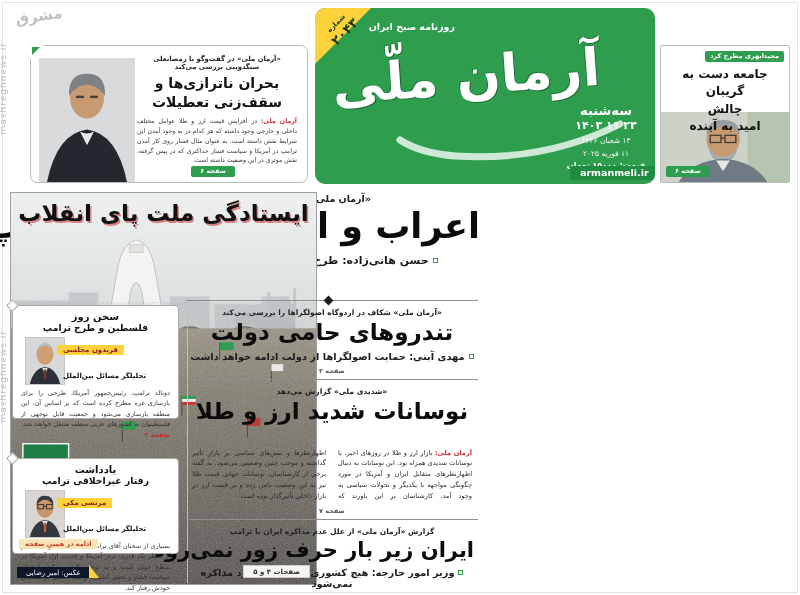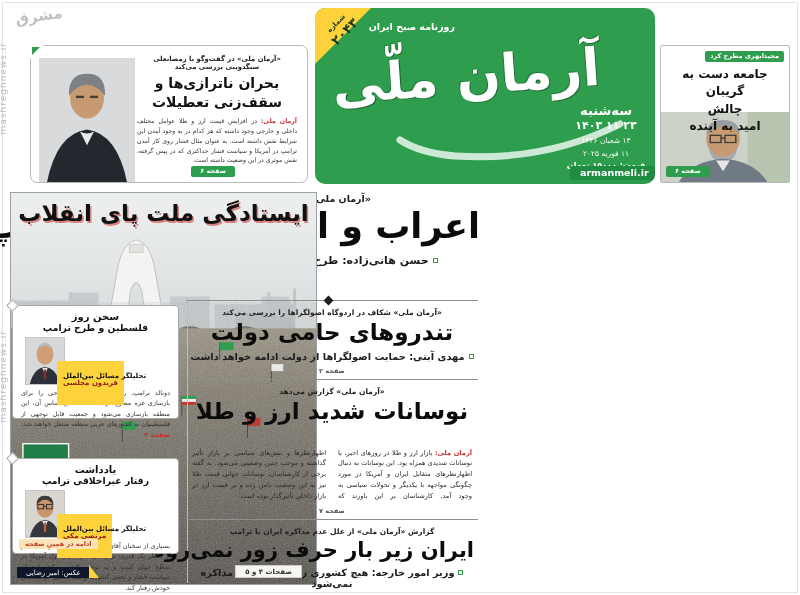--- a/index.html
+++ b/index.html
@@ -66,21 +66,21 @@
   .lead-headline{font-size:35px; font-weight:bold; color:#0b0b0b; line-height:1.2; letter-spacing:-.5px; white-space:nowrap; margin-top:1px;}
   .lead-sub{font-size:11px; font-weight:bold; color:#1c1c1c; margin-top:7px;}
   .lead-pref{position:absolute; left:10px; top:100px;}
 
   
   .photo-block{position:absolute; left:10px; top:192px; width:307px; height:393px; border:1px solid #9aa0a4; background:#e9ebec;}
   .photo-headline{position:absolute; left:0; right:0; top:7px; text-align:center; font-size:23px; font-weight:bold; color:#101010; white-space:nowrap; z-index:4; text-shadow:1.5px 1.5px 0 rgba(201,47,47,.55);}
   .crowd-svg{position:absolute; inset:0; width:100%; height:100%;}
   .credit{position:absolute; left:6px; bottom:6px; background:#0f172a; color:#fff; font-size:7px; font-weight:normal; padding:1.5px 9px; z-index:4;}
   .credit-fold{position:absolute; right:-9px; bottom:0; width:0; height:0; border-bottom:13px solid var(--yellow); border-right:10px solid transparent;}
-  .pages-label{position:absolute; right:14px; bottom:6px; background:#f5f5f2; color:#333; font-size:7px; font-weight:bold; padding:1.5px 9px; border:1px solid #ccc; z-index:4;}
+  .pages-label{position:absolute; right:6px; bottom:6px; background:#f5f5f2; color:#333; font-size:7px; font-weight:bold; padding:1.5px 9px; border:1px solid #ccc; z-index:4;}
 
   
   .mid-col{position:absolute; right:322px; top:300px; width:292px;}
   .mid-div{position:relative; border-top:1px solid #8f8f8f; margin:0;}
   .mid-diamond{position:absolute; top:-4.5px; right:50%; width:7px; height:7px; background:#1d1d1d; transform:rotate(45deg);}
   .mid-story{text-align:center; padding:7px 4px 4px;}
   .mid-kicker{font-size:7.5px; font-weight:bold; color:#222;}
   .mid-headline{font-size:23px; font-weight:bold; color:#0b0b0b; line-height:1.25; margin-top:1px; white-space:nowrap;}
   .mid-headline.tight{font-size:21px;}
   .mid-sub{font-size:9.8px; font-weight:bold; color:#1c1c1c; margin-top:4px;}
@@ -90,21 +90,21 @@
   
   .op-box{position:absolute; right:621px; width:167px; border:1px solid #a9a9a9; border-radius:4px; background:#fff;}
   .op-box1{top:305px; height:114px;}
   .op-box2{top:458px; height:96px;}
   .op-corner{position:absolute; left:-5px; top:-5px; width:9px; height:9px; background:#fff; border:1px solid #a9a9a9; transform:rotate(45deg);}
   .op-section{text-align:center; font-size:10px; font-weight:bold; color:#101010; padding-top:5px;}
   .op-title{text-align:center; font-size:9.3px; font-weight:bold; color:#101010; }
   .op-author{position:relative; height:50px; margin:4px 8px 1px;}
   .op-photo{position:absolute; left:4px; top:0; width:40px; height:48px; border:1px solid #c6c6c6;}
   .op-photo svg{width:100%; height:100%; display:block;}
-  .op-tag{position:absolute; left:36px; top:24px; background:var(--yellow); color:#8a1b1b; font-size:7px; font-weight:bold; padding:18px 6px; white-space:nowrap;}
+  .op-tag{position:absolute; left:36px; top:8px; background:var(--yellow); color:#8a1b1b; font-size:7px; font-weight:bold; padding:1px 6px; white-space:nowrap;}
   .op-role{position:absolute; left:42px; top:35px; font-size:7px; font-weight:bold; color:#111; white-space:nowrap;}
   .op-body{font-size:6.4px; line-height:1.62; text-align:justify; color:#333; padding:0 8px;}
   .op-pref{color:var(--red); font-weight:bold; font-size:6.5px;}
   .op-footer{position:absolute; left:6px; bottom:4px; background:#fbe4b8; color:#c2402a; font-size:6.5px; font-weight:bold; padding:1px 6px;}
 
   
   .v-div{position:absolute; width:1px; background:#bdbdbd; right:612px; top:300px; height:283px;}
 </style>
 </head>
 <body>
@@ -269,21 +269,21 @@
     <div class="mid-story">
       <div class="mid-kicker">«آرمان ملی» شکاف در اردوگاه اصولگراها را بررسی می‌کند</div>
       <h2 class="mid-headline">تندروهای حامی دولت</h2>
       <div class="mid-sub"><span class="bullet"></span><span>مهدی آیتی: حمایت اصولگراها از دولت ادامه خواهد داشت</span></div>
       <span class="pref mid-pref">صفحه ۲</span>
     </div>
 
     <div class="mid-div"></div>
 
     <div class="mid-story">
-      <div class="mid-kicker">«آرمان ملی» گزارش می‌دهد</div>
+      <div class="mid-kicker">«شدیدی ملی» گزارش می‌دهد</div>
       <h2 class="mid-headline">نوسانات شدید ارز و طلا</h2>
       <p class="mid-body"><span class="lead-label">آرمان ملی:</span> <span>بازار ارز و طلا در روزهای اخیر، با نوسانات شدیدی همراه بود. این نوسانات به دنبال اظهارنظرهای متقابل ایران و آمریکا در مورد چگونگی مواجهه با یکدیگر و تحولات سیاسی به وجود آمد. کارشناسان بر این باورند که اظهارنظرها و تنش‌های سیاسی بر بازار تأثیر گذاشته و موجب چنین وضعیتی می‌شود. به گفته برخی از کارشناسان، نوسانات جهانی قیمت طلا نیز به این وضعیت دامن زده و بر قیمت ارز در بازار داخلی تأثیرگذار بوده است.</span></p>
       <span class="pref mid-pref">صفحه ۷</span>
     </div>
 
     <div class="mid-div"></div>
 
     <div class="mid-story">
       <div class="mid-kicker">گزارش «آرمان ملی» از علل عدم مذاکره ایران با ترامپ</div>
       <h2 class="mid-headline tight">ایران زیر بار حرف زور نمی‌رود</h2>

